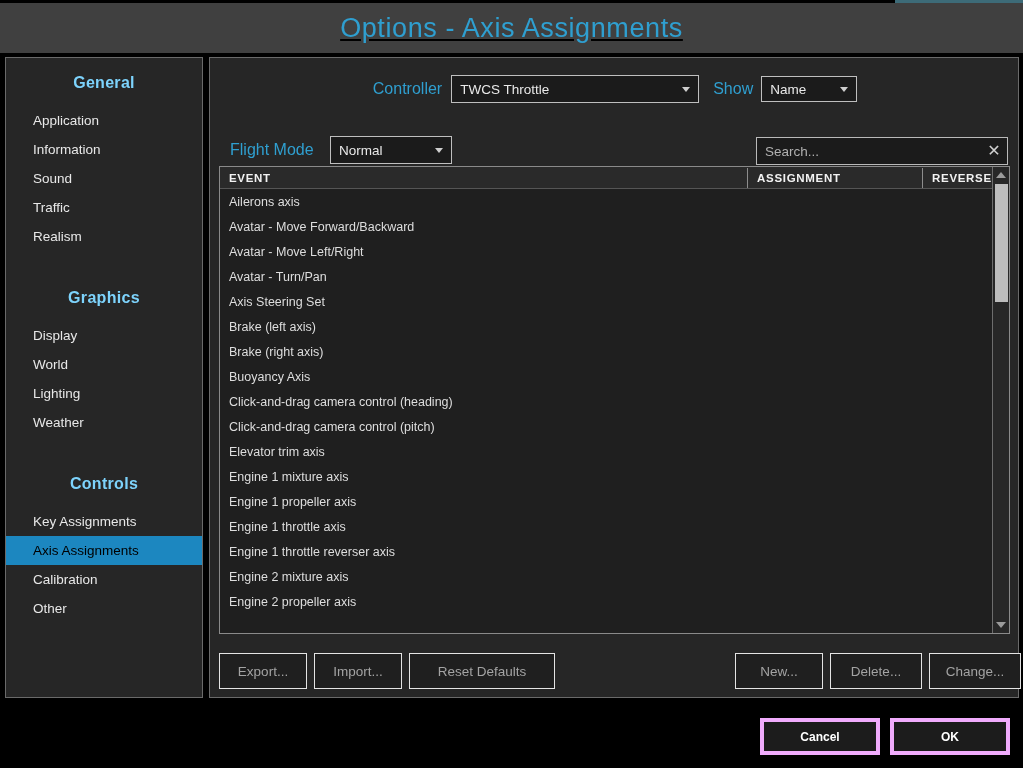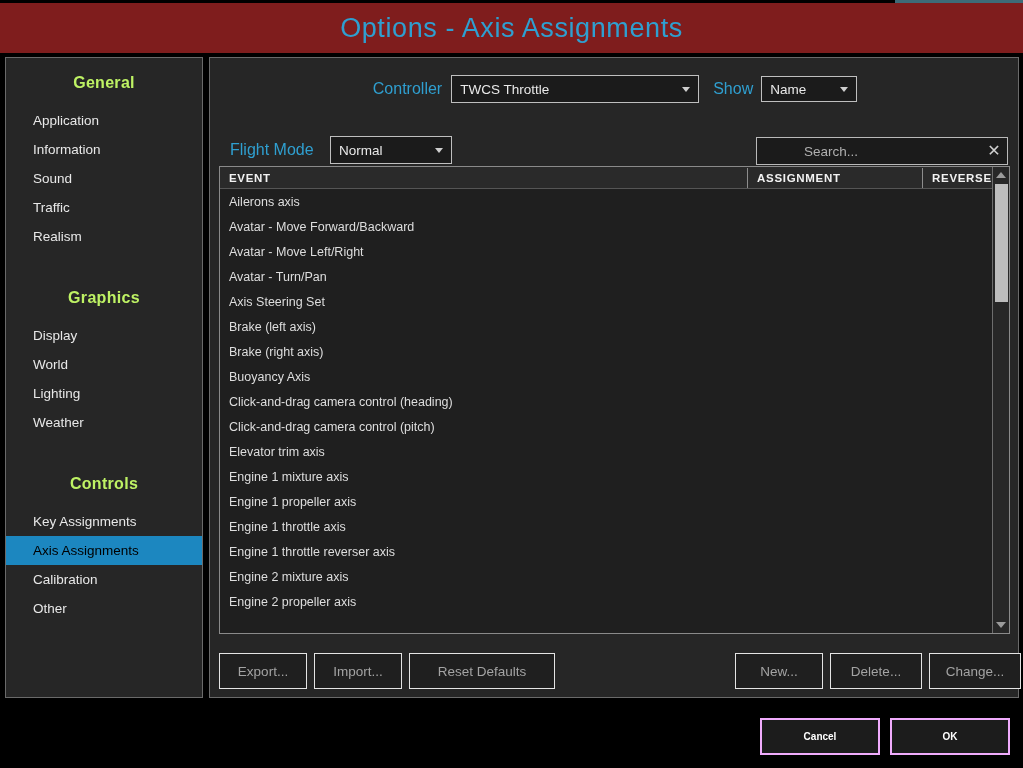--- a/index.html
+++ b/index.html
@@ -13,38 +13,38 @@
 
   
   .top-accent {
     position: absolute; top: 0; left: 895px; width: 128px; height: 6px;
     background: #3d6b78;
   }
 
   
   .titlebar {
     position: absolute; left: 0; top: 3px; width: 1023px; height: 50px;
-    background: #7f1d1d;
-    display: flex; align-items: center; justify-content: center;
+    background: #404040;
+    display: flex; align-items: center; justify-content: center; text-decoration: underline;
   }
   .titlebar-text {
     color: #2f9fd0; font-size: 27px; letter-spacing: .6px; font-weight: 400;
   }
   .titlebar-underline {
     position: absolute; left: 0; top: 53px; width: 1023px; height: 4px;
     background: #000;
   }
 
   
   .sidebar {
     position: absolute; left: 5px; top: 57px; width: 198px; height: 641px;
     background: #262626; border: 1px solid #6a6a6a;
   }
   .side-group-title {
-    color: #bef264; font-size: 16px; font-weight: bold; text-align: center;
+    color: #7dd3fc; font-size: 16px; font-weight: bold; text-align: center;
     letter-spacing: .3px;
   }
   .side-item {
     height: 29px; line-height: 29px; padding-left: 27px;
     color: #e8e8e8; font-size: 13.5px; cursor: pointer;
   }
   .side-item.selected { background: #1c87c0; color: #000000; }
 
   
   .panel {
@@ -81,21 +81,20 @@
 
   .searchbox {
     position: absolute; left: 546px; top: 79px; width: 252px; height: 28px;
     background: #1b1b1b; border: 1px solid #b9b9b9;
     display: flex; align-items: center;
   }
   .searchbox input {
     flex: 1; background: transparent; border: none; outline: none;
     color: #dcdcdc; font-size: 13.5px; font-family: "Liberation Sans", sans-serif;
     padding-left: 8px;
-    margin-left: 39px;
   }
   .searchbox input::placeholder { color: #b0b0b0; }
   .search-clear {
     width: 26px; text-align: center; color: #cfcfcf; font-size: 16px;
     cursor: pointer; line-height: 1;
   }
 
   
   .table-wrap {
     position: absolute; left: 9px; top: 108px; width: 791px; height: 468px;
@@ -156,21 +155,21 @@
   #btn-import  { position:absolute; left: 104px; width: 88px; }
   #btn-reset   { position:absolute; left: 199px; width: 146px; }
   #btn-new     { position:absolute; left: 525px; width: 88px; }
   #btn-delete  { position:absolute; left: 620px; width: 92px; }
   #btn-change  { position:absolute; left: 719px; width: 92px; }
 
   
   .footer { position: absolute; left: 0; top: 700px; width: 1023px; height: 68px; background: #000; }
   .btn-foot {
     position: absolute; top: 18px; height: 37px; background: #1c1c1c;
-    border: 2px solid #f0abfc; color: #ffffff; font-size: 10px; font-weight: bold;
+    border: 4px solid #f0abfc; color: #ffffff; font-size: 12px; font-weight: bold;
     display: flex; align-items: center; justify-content: center; cursor: pointer;
     font-family: "Liberation Sans", sans-serif;
   }
   #btn-cancel { left: 760px; width: 120px; }
   #btn-ok     { left: 890px; width: 120px; }
 </style>
 </head>
 <body>
 
 <div id="root">

